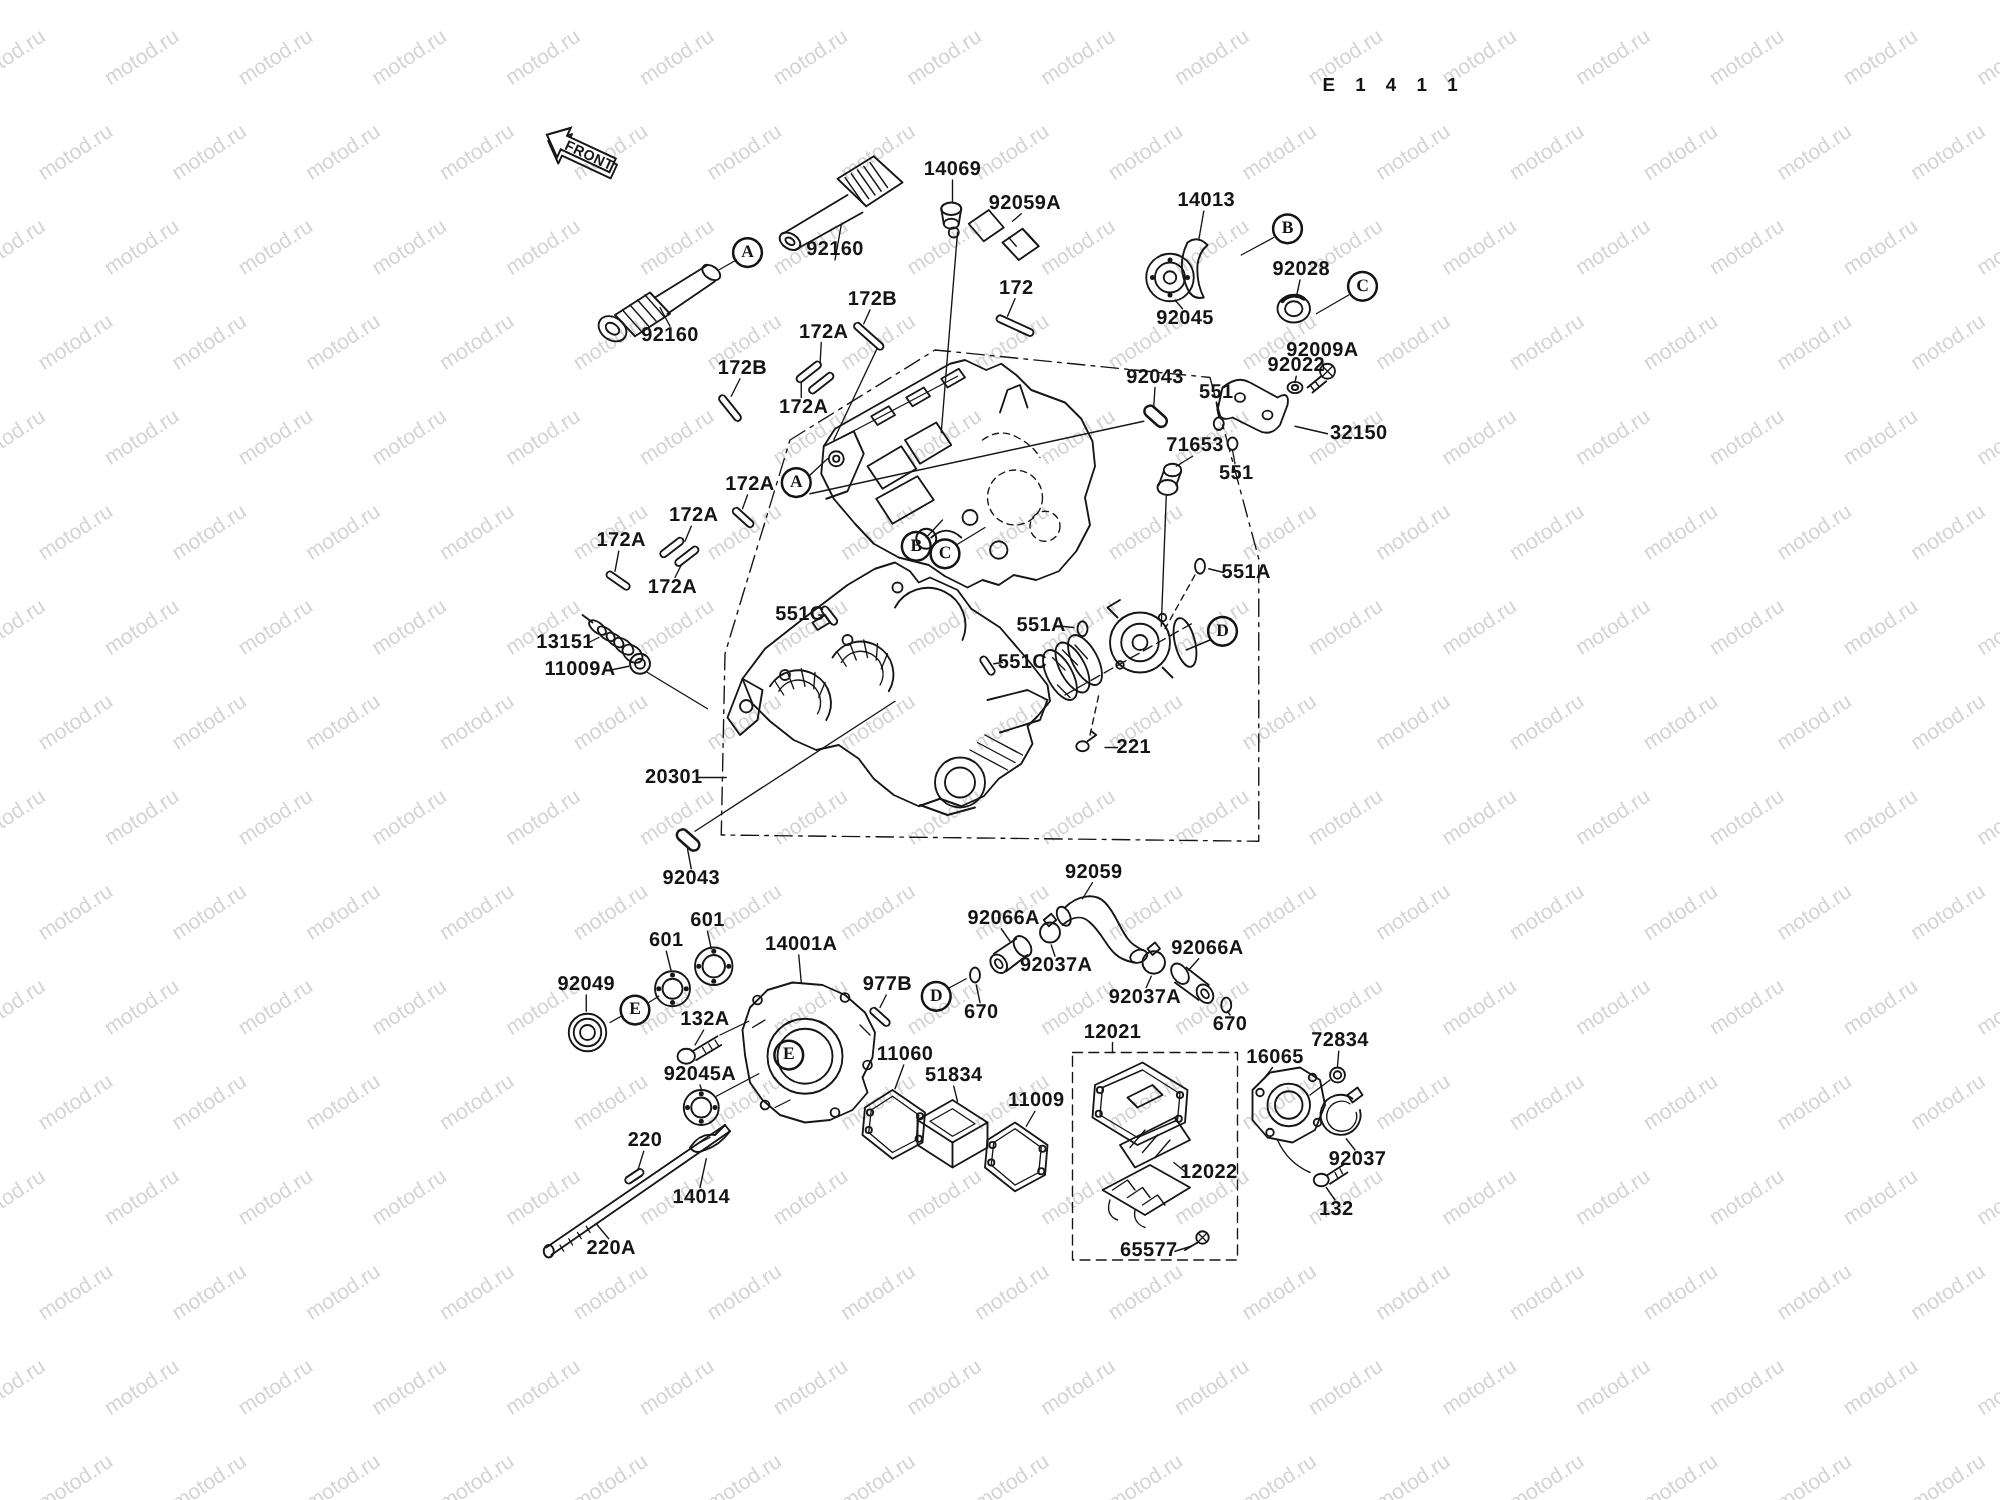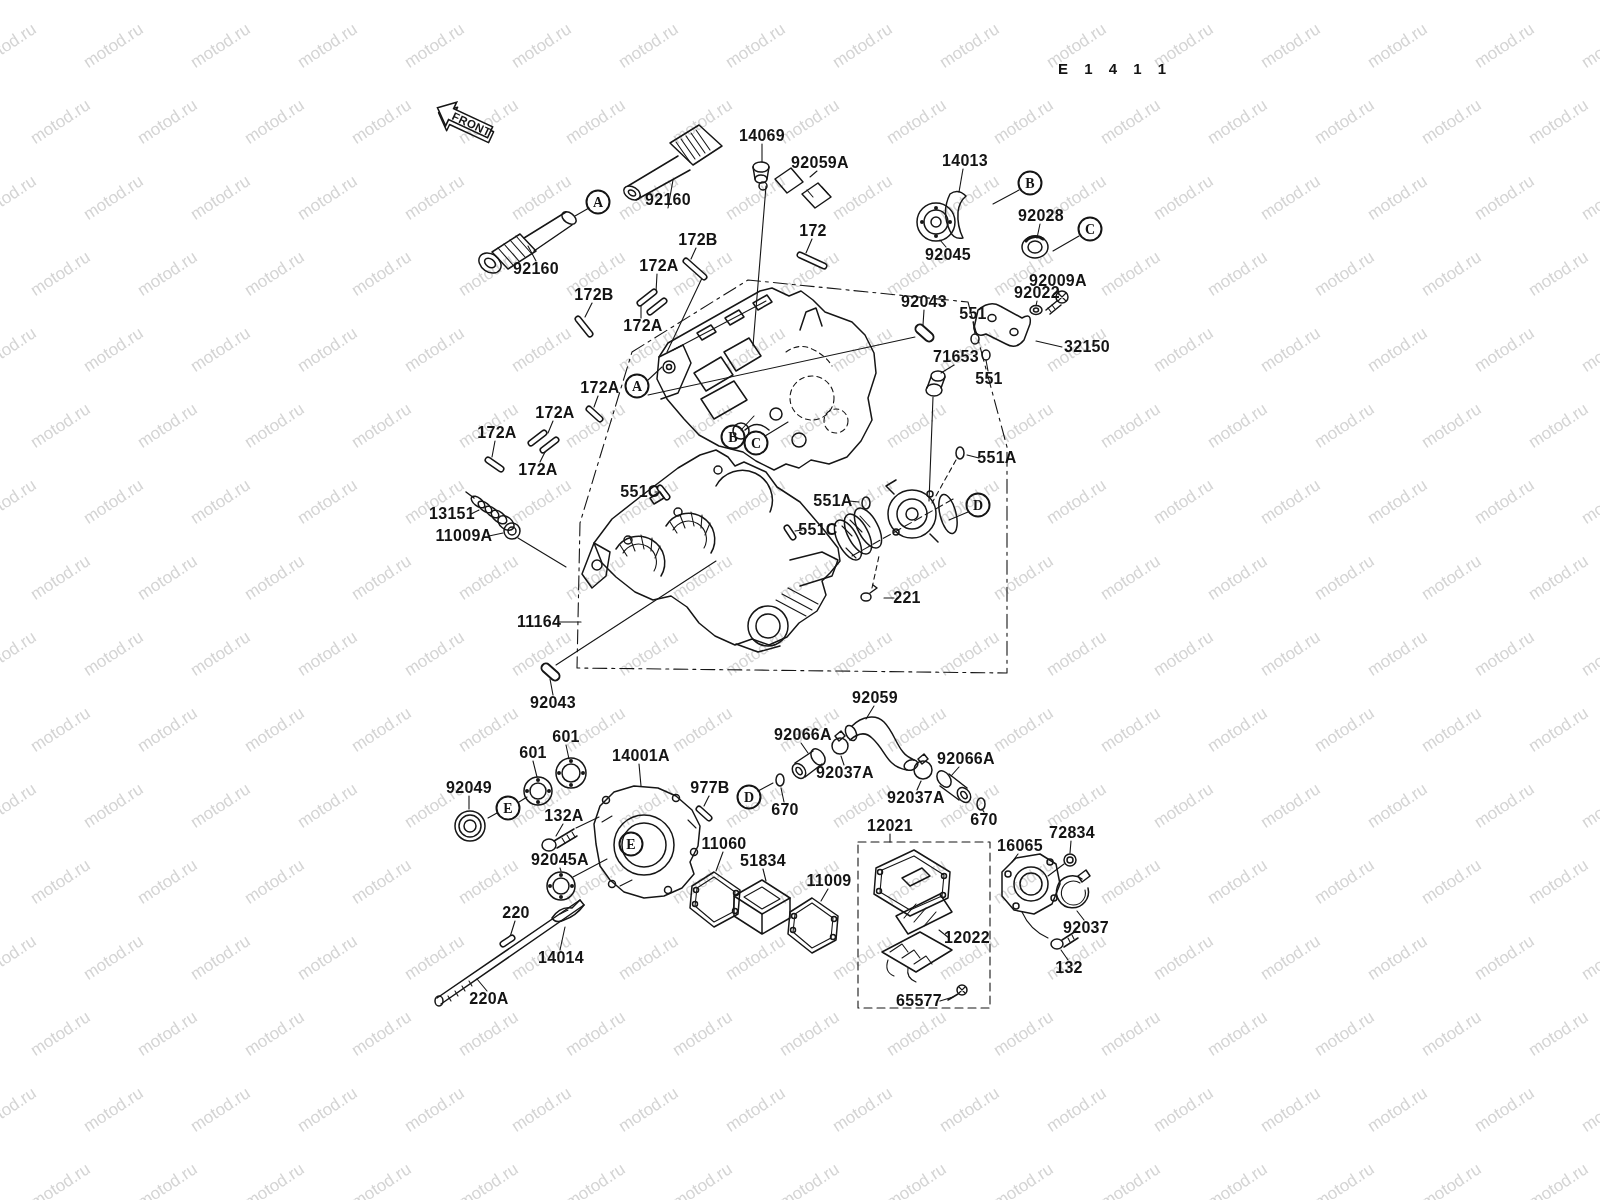--- a/index.html
+++ b/index.html
@@ -764,21 +764,21 @@
       <div class="part-label" style="left: 1087px; top: 347px;">32150</div>
       <div class="part-label" style="left: 924px; top: 302px;">92043</div>
       <div class="part-label" style="left: 973px; top: 314px;">551</div>
       <div class="part-label" style="left: 956px; top: 357px;">71653</div>
       <div class="part-label" style="left: 989px; top: 379px;">551</div>
       <div class="part-label" style="left: 997px; top: 458px;">551A</div>
       <div class="part-label" style="left: 833px; top: 501px;">551A</div>
       <div class="part-label" style="left: 640px; top: 492px;">551C</div>
       <div class="part-label" style="left: 818px; top: 530px;">551C</div>
       <div class="part-label" style="left: 907px; top: 598px;">221</div>
-      <div class="part-label" style="left: 539px; top: 622px;">11164</div>
+      <div class="part-label" style="left: 539px; top: 622px;">20301</div>
       <div class="part-label" style="left: 553px; top: 703px;">92043</div>
       <div class="part-label" style="left: 875px; top: 698px;">92059</div>
       <div class="part-label" style="left: 566px; top: 737px;">601</div>
       <div class="part-label" style="left: 533px; top: 753px;">601</div>
       <div class="part-label" style="left: 641px; top: 756px;">14001A</div>
       <div class="part-label" style="left: 469px; top: 788px;">92049</div>
       <div class="part-label" style="left: 564px; top: 816px;">132A</div>
       <div class="part-label" style="left: 560px; top: 860px;">92045A</div>
       <div class="part-label" style="left: 710px; top: 788px;">977B</div>
       <div class="part-label" style="left: 785px; top: 810px;">670</div>

